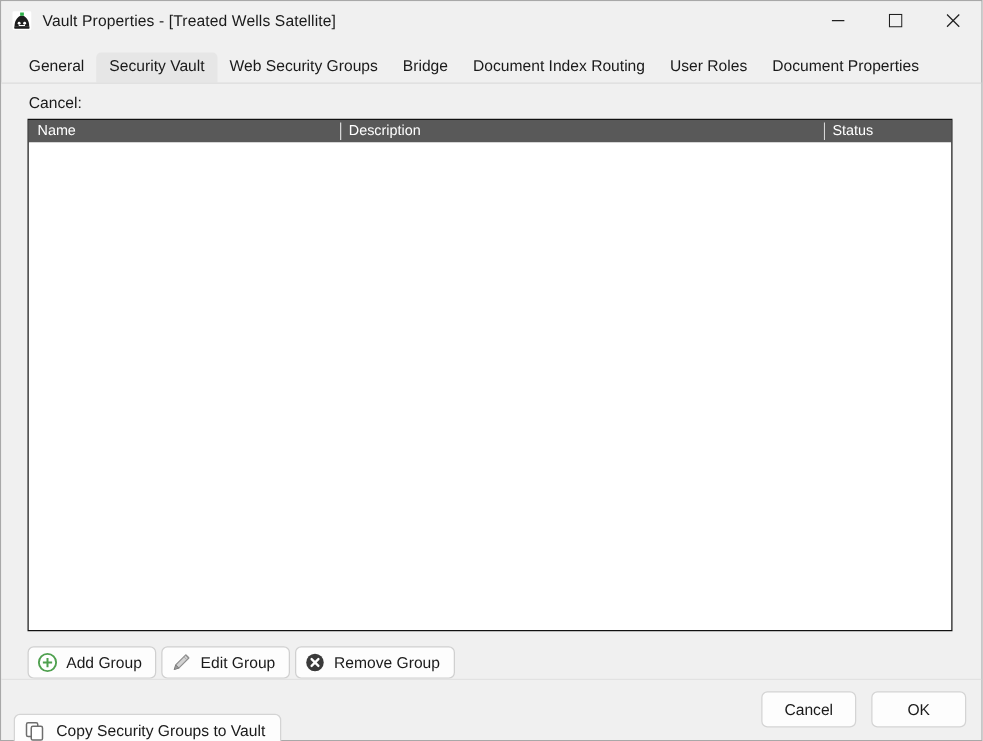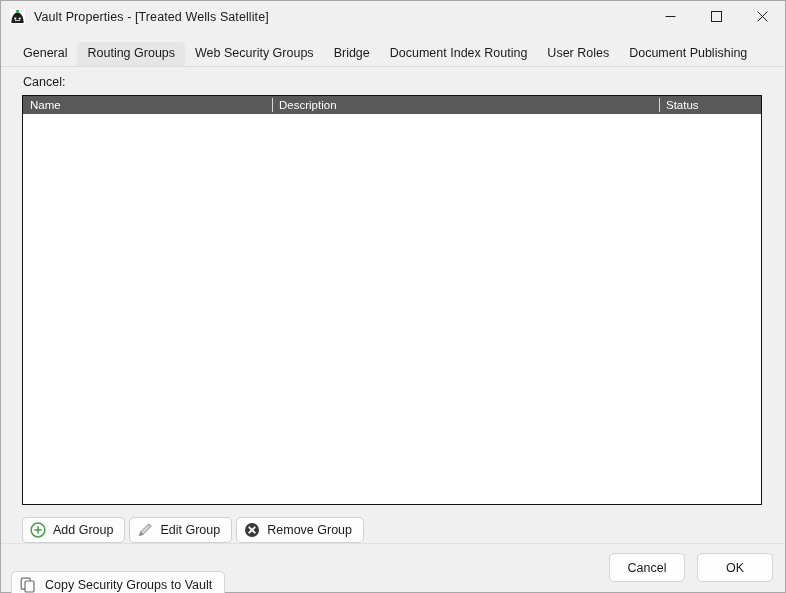--- a/index.html
+++ b/index.html
@@ -281,26 +281,26 @@
             <line x1="0.6" y1="0.6" x2="10.4" y2="10.4" stroke="#202020" stroke-width="1"></line>
             <line x1="10.4" y1="0.6" x2="0.6" y2="10.4" stroke="#202020" stroke-width="1"></line>
           </svg>
         </span>
       </button>
     </div>
   </div>
 
   <div class="tabstrip">
     <button class="tab">General</button>
-    <button class="tab active">Routing Groups</button>
+    <button class="tab active">Security Vault</button>
     <button class="tab">Web Security Groups</button>
     <button class="tab">Bridge</button>
     <button class="tab">Document Index Routing</button>
     <button class="tab">User Roles</button>
-    <button class="tab">Document Publishing</button>
+    <button class="tab">Document Properties</button>
   </div>
 
   <div class="panel">
 
     <div class="groups-label">Cancel:</div>
 
     <div class="listview">
       <div class="lv-header">
         <div class="lv-col" style="width:249px">Name</div>
         <div class="lv-col" style="width:387px">Description</div>

